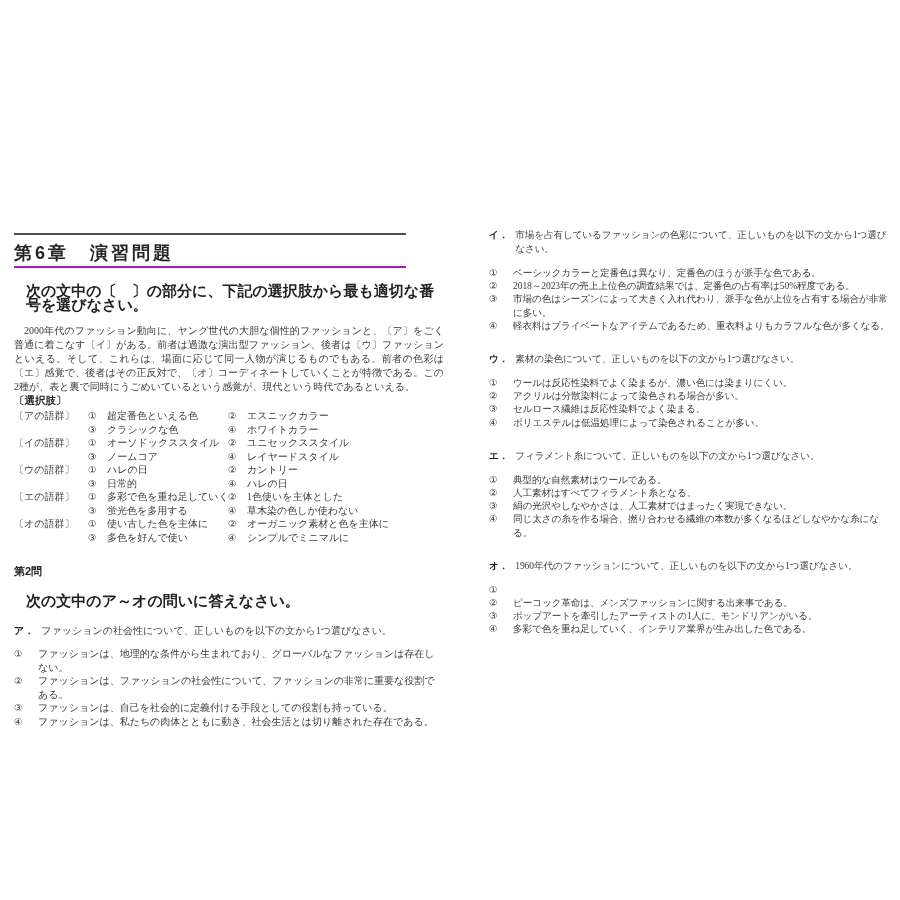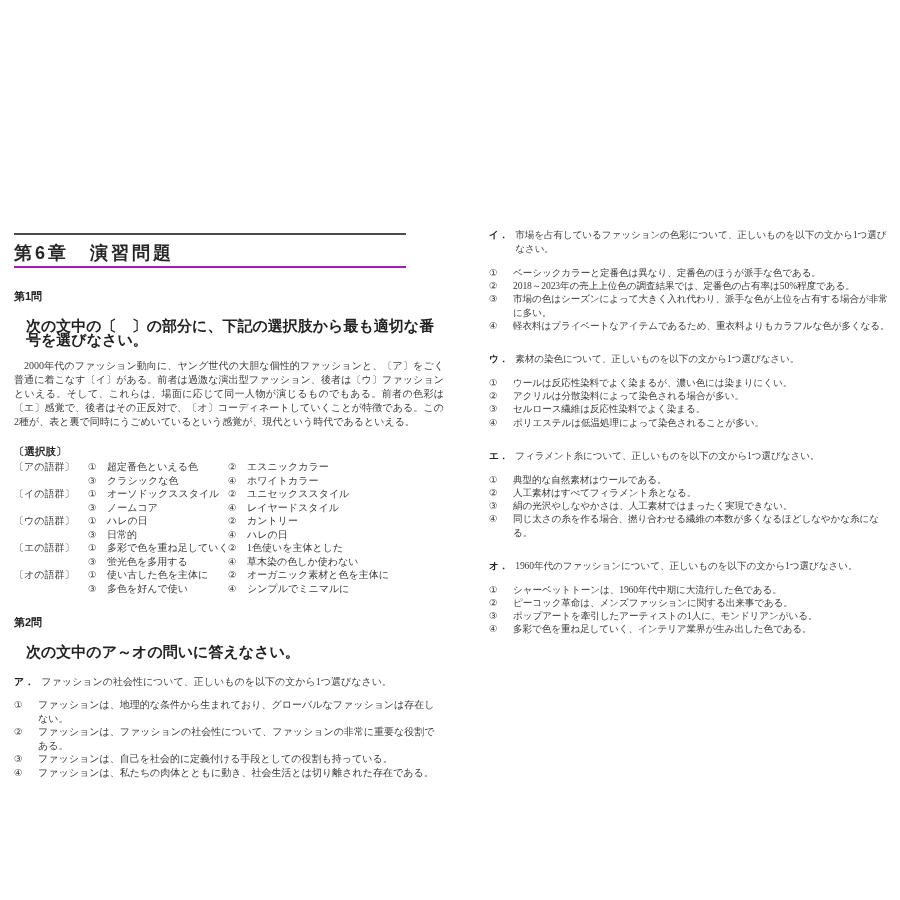--- a/index.html
+++ b/index.html
@@ -30,21 +30,21 @@
     font-weight:bold;font-size:15px;color:#222;margin:16px 0 0 12px;line-height:14px;
   }
   
   .body-para{
     font-size:10px;line-height:14px;margin:12px 0 0 0;
     text-align:justify;text-indent:10px;color:#3a3a3a;
   }
   
   .choices-label{
     font-family:"Liberation Sans","DejaVu Sans",sans-serif;
-    font-weight:bold;font-size:10.5px;color:#222;margin-top:16px;line-height:13px;
+    font-weight:bold;font-size:10.5px;color:#222;line-height:13px;
   }
   .choices{margin-top:2px;font-size:10px;color:#3a3a3a;}
   .choice-row{display:grid;grid-template-columns:74px 140px 1fr;line-height:13.5px;}
   .grp-label{white-space:nowrap;}
   .opt{display:flex;white-space:nowrap;}
   .onum{
     width:14px;margin-right:5px;flex:0 0 auto;
     font-family:"DejaVu Sans","Liberation Sans",sans-serif;font-size:9.5px;
   }
   
@@ -66,21 +66,20 @@
 <body>
 
 <div class="canvas">
 
   <div class="left-col">
 
     <div class="chapter-header">
       <span class="chapter-title">第6章　演習問題</span>
     </div>
 
-    <div class="q-heading">第1問</div>
     <div class="q-instruction">次の文中の〔　〕の部分に、下記の選択肢から最も適切な番号を選びなさい。</div>
 
     <p class="body-para">2000年代のファッション動向に、ヤング世代の大胆な個性的ファッションと、〔ア〕をごく普通に着こなす〔イ〕がある。前者は過激な演出型ファッション、後者は〔ウ〕ファッションといえる。そして、これらは、場面に応じて同一人物が演じるものでもある。前者の色彩は〔エ〕感覚で、後者はその正反対で、〔オ〕コーディネートしていくことが特徴である。この2種が、表と裏で同時にうごめいているという感覚が、現代という時代であるといえる。</p>
 
     <div class="choices-label">〔選択肢〕</div>
 
     <div class="choices">
 
       <div class="choice-row">
         <span class="grp-label">〔アの語群〕</span>
@@ -303,21 +302,20 @@
     </div>
 
     <div class="qa-block">
       <div class="q-line">
         <span class="q-marker">オ．</span>
         <span class="q-text">1960年代のファッションについて、正しいものを以下の文から1つ選びなさい。</span>
       </div>
       <div class="opt-list">
         <div class="opt-line">
             <span class="onum">①</span>
-            <span class="otext">シャーベットトーンは、1960年代中期に大流行した色である。</span>
           </div>
         <div class="opt-line">
             <span class="onum">②</span>
             <span class="otext">ピーコック革命は、メンズファッションに関する出来事である。</span>
           </div>
         <div class="opt-line">
             <span class="onum">③</span>
             <span class="otext">ポップアートを牽引したアーティストの1人に、モンドリアンがいる。</span>
           </div>
         <div class="opt-line">

